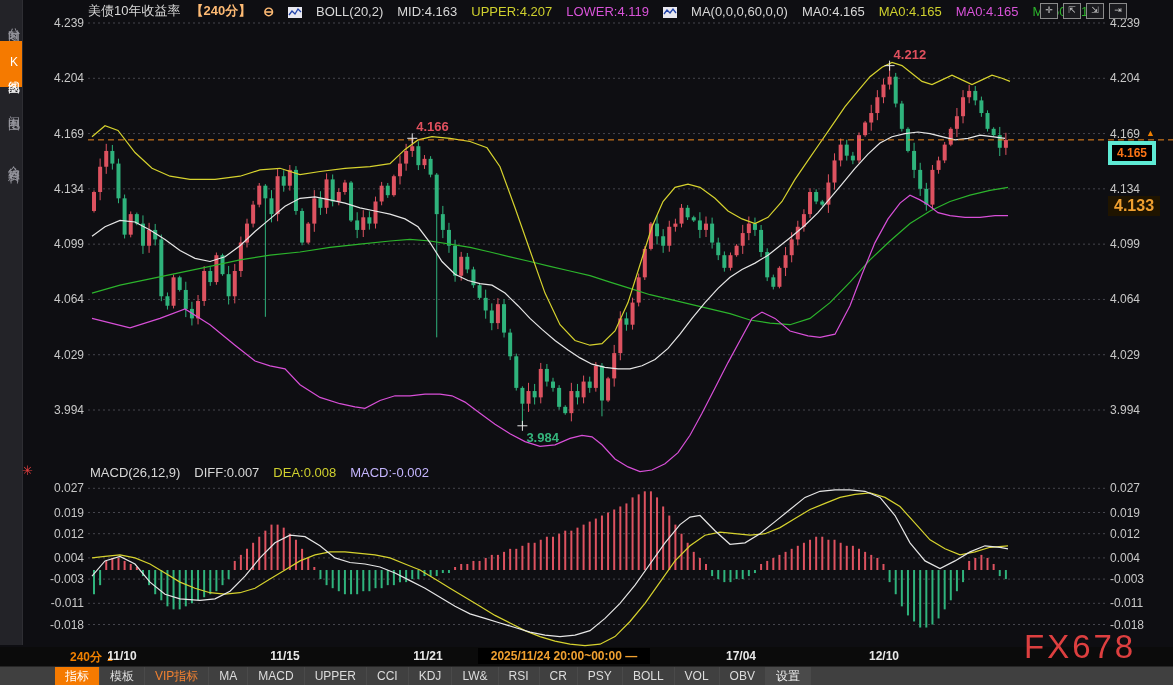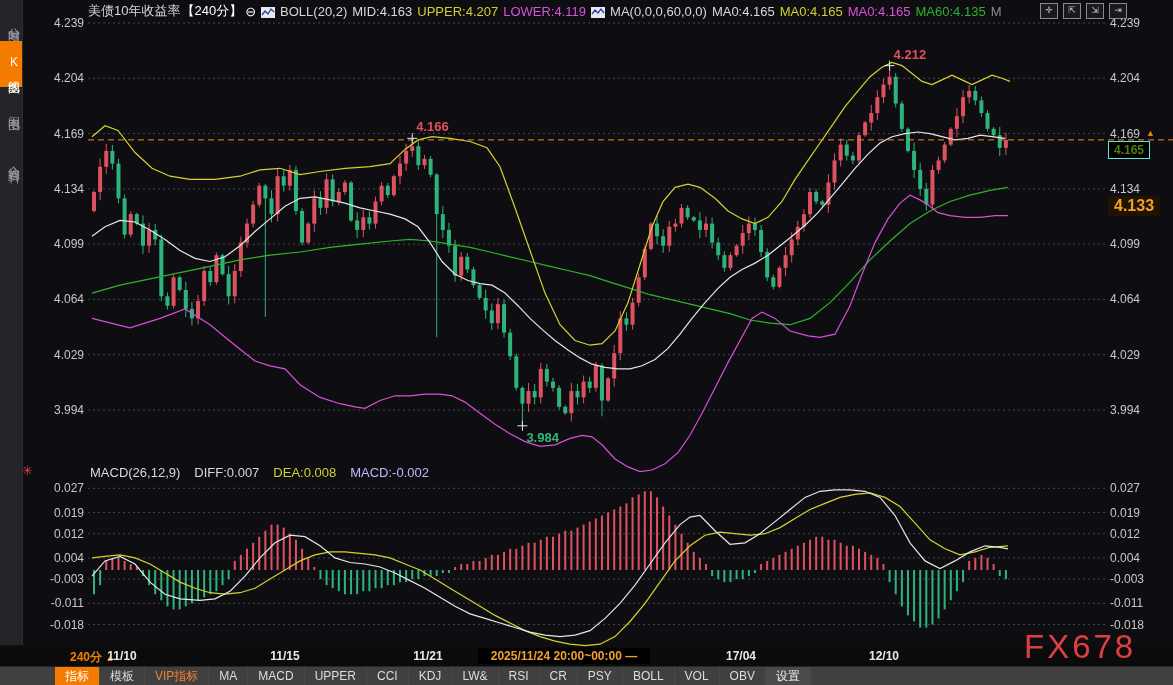--- a/index.html
+++ b/index.html
@@ -4,39 +4,39 @@
 <style>
   html,body{margin:0;padding:0;background:#000;}
   .stage{position:relative;width:1173px;height:685px;background:#0e0e12;overflow:hidden;
          font-family:"Liberation Sans",sans-serif;-webkit-font-smoothing:antialiased;}
   
   .sidebar{position:absolute;left:0;top:0;width:22px;height:645px;background:#232328;border-right:1px solid #2e2e33;}
   .side-item{position:absolute;left:0;width:22px;writing-mode:vertical-rl;text-orientation:upright;
              font-size:12px;color:#96969e;letter-spacing:2px;text-align:center;cursor:pointer;}
   .side-item.active{background:#f57a00;color:#fff;}
   
-  .hdr{position:absolute;left:88px;top:3px;height:16px;display:flex;align-items:center;gap:5px;
+  .hdr{position:absolute;left:88px;top:3px;height:16px;display:flex;align-items:center;gap:14px;
        font-size:13px;color:#d8d8d8;white-space:nowrap;z-index:5;}
-  .hdr .orange{color:#ffffff;}
+  .hdr .orange{color:#fdba74;font-weight:bold;}
   .hdr .yellow{color:#cfd02e;}
   .hdr .magenta{color:#d853d8;}
   .hdr .green{color:#2cb42c;}
   .hdr .gray{color:#8a8a8a;}
   .thumb-icon{display:inline-block;width:14px;height:11px;}
   .win-icons{position:absolute;left:1040px;top:3px;display:flex;gap:5px;z-index:6;}
   .win-btn{width:16px;height:14px;border:1px solid #8a8a8a;background:#1a1a1e;color:#c8c8c8;
            font-size:9px;line-height:13px;text-align:center;cursor:pointer;}
   
   .tick{position:absolute;font-size:12px;color:#c8c8c8;}
   .axisL .tick{right:0;}
   .axisL{position:absolute;left:30px;top:0;width:54px;height:685px;z-index:4;}
   .axisR{position:absolute;left:1110px;top:0;width:62px;height:685px;z-index:4;}
   
-  .price-tag{position:absolute;left:1108px;top:141px;padding:1px 5px;border:1px solid #5eead4;
-             background:#000;color:#4d7c0f;font-size:12px;font-weight:bold;z-index:6;}
+  .price-tag{position:absolute;left:1108px;top:141px;padding:1px 5px;border:4px solid #5eead4;
+             background:#000;color:#f97316;font-size:12px;font-weight:bold;z-index:6;}
   .tag-arrow{position:absolute;left:1146px;top:128px;color:#f08000;font-size:9px;z-index:7;}
   .settle-tag{position:absolute;left:1108px;top:196px;padding:1px 6px;background:#1f1400;
               color:#f0a030;font-size:16px;font-weight:bold;z-index:6;}
   
   .macd-hdr{position:absolute;left:90px;top:465px;display:flex;gap:14px;font-size:13px;color:#d8d8d8;z-index:5;white-space:nowrap;}
   .macd-marker{position:absolute;left:22px;top:463px;color:#e84040;font-size:13px;z-index:5;}
   
   .xrow{position:absolute;left:0;top:647px;width:1173px;height:19px;background:#0b0b0b;z-index:8;}
   .xlab{position:absolute;top:2px;transform:translateX(-50%);font-size:12px;font-weight:bold;color:#e8e8e8;}
   .tf-badge{position:absolute;left:70px;top:2px;color:#f08000;font-size:12px;font-weight:bold;}

